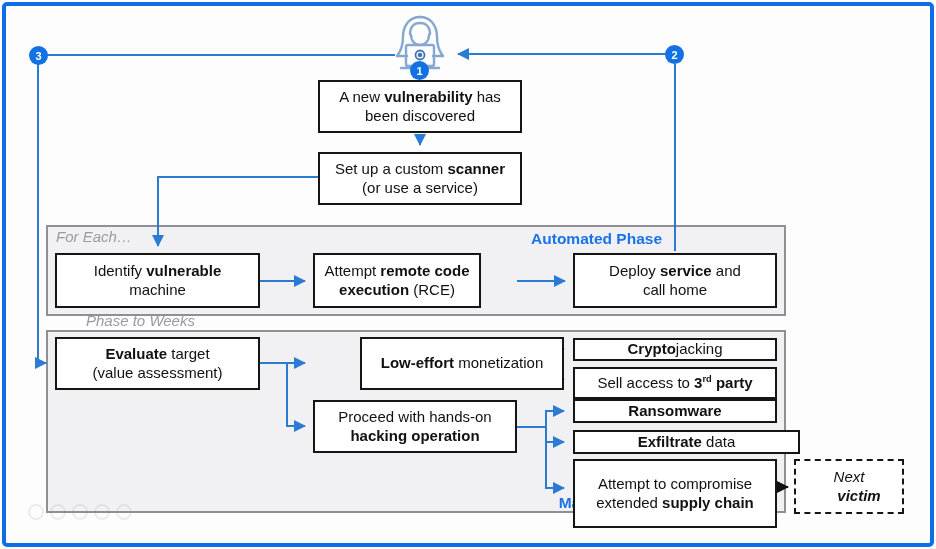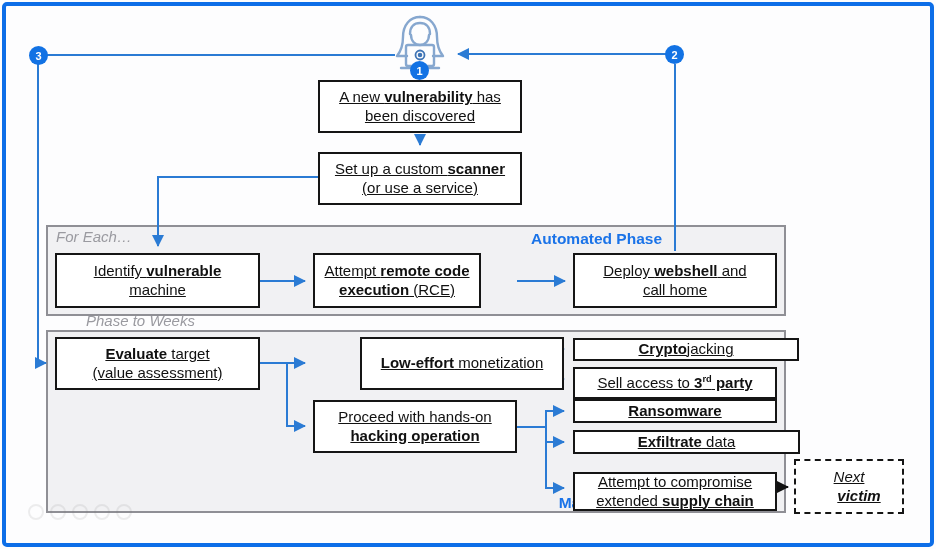--- a/index.html
+++ b/index.html
@@ -2,21 +2,21 @@
 <html><head>
 <meta charset="utf-8">
 <style>
   html,body{margin:0;padding:0;background:#fff;}
   .stage{position:relative;width:936px;height:549px;background:#fdfdfe;overflow:hidden;
          font-family:"Liberation Sans", sans-serif;}
   .frame{position:absolute;left:2px;top:2px;right:2px;bottom:2px;border:4px solid #0d6ee8;
          border-radius:5px;pointer-events:none;}
   .box{position:absolute;background:#fff;border:2px solid #151515;box-sizing:border-box;
        display:flex;align-items:center;justify-content:center;text-align:center;
-       font-size:15px;line-height:1.22;color:#111;padding:2px 6px;text-decoration:underline;}
+       font-size:15px;line-height:1.22;color:#111;padding:2px 6px;}
   .box.dashed{border-style:dashed;}
   .section{position:absolute;background:#f1f1f3;border:2px solid #8f8f95;box-sizing:border-box;}
   .badge{position:absolute;width:19px;height:19px;border-radius:50%;background:#1272e4;
          color:#fff;font-size:11px;font-weight:bold;display:flex;align-items:center;
          justify-content:center;z-index:5;}
   .phase-title{position:absolute;left:46px;width:616px;text-align:right;color:#1a73e8;
                font-weight:bold;font-size:15.5px;z-index:2;}
   .muted{position:absolute;color:#9a9aa0;font-style:italic;font-size:15px;z-index:2;}
   .connectors{position:absolute;left:0;top:0;width:936px;height:549px;pointer-events:none;z-index:1;}
   .hacker{position:absolute;left:386px;top:13px;z-index:2;}
@@ -93,51 +93,51 @@
   <div class="muted" style="left:56px;top:228px;">For Each…</div>
   <div class="phase-title" style="top:230px;">Automated Phase</div>
 
   <div class="box z3" style="left:55px;top:253px;width:205px;height:55px;">
       <span><span>Identify </span><span style="font-weight: bold;">vulnerable</span><br><span>machine</span></span>
     </div>
   <div class="box z3" style="left:313px;top:253px;width:168px;height:55px;">
       <span><span>Attempt </span><span style="font-weight: bold;">remote code</span><br><span style="font-weight: bold;">execution</span><span> (RCE)</span></span>
     </div>
   <div class="box z3" style="left:573px;top:253px;width:204px;height:55px;">
-      <span><span>Deploy </span><span style="font-weight: bold;">webshell</span><span> and</span><br><span>call home</span></span>
+      <span><span>Deploy </span><span style="font-weight: bold;">service</span><span> and</span><br><span>call home</span></span>
     </div>
 
   <div class="muted" style="left:86px;top:312px;">Phase to Weeks</div>
 
   <div class="section" style="left:46px;top:330px;width:740px;height:183px;"></div>
   <div class="phase-title" style="top:494px;">Manual Phase</div>
 
   <div class="box z3" style="left:55px;top:337px;width:205px;height:53px;">
       <span><span style="font-weight: bold;">Evaluate</span><span> target</span><br><span>(value assessment)</span></span>
     </div>
   <div class="box z3" style="left:313px;top:337px;width:204px;height:53px;margin-left:47px;">
       <span><span style="font-weight: bold;">Low-effort</span><span> monetization</span></span>
     </div>
   <div class="box z3" style="left:313px;top:400px;width:204px;height:53px;">
       <span><span>Proceed with hands-on</span><br><span style="font-weight: bold;">hacking operation</span></span>
     </div>
 
-  <div class="box z3" style="left:573px;top:338px;width:226px;height:23px;">
+  <div class="box z3" style="left:573px;top:338px;width:204px;height:23px;">
       <span><span style="font-weight: bold;">Crypto</span><span>jacking</span></span>
     </div>
   <div class="box z3" style="left:573px;top:367px;width:204px;height:32px;">
       <span><span>Sell access to </span><span style="font-weight: bold;">3</span><sup style="font-weight: bold;">rd</sup><span style="font-weight: bold;"> party</span></span>
     </div>
   <div class="box z3" style="left:573px;top:399px;width:204px;height:24px;">
       <span><span style="font-weight: bold;">Ransomware</span></span>
     </div>
   <div class="box z3" style="left:573px;top:430px;width:227px;height:24px;">
       <span><span style="font-weight: bold;">Exfiltrate</span><span> data</span></span>
     </div>
-  <div class="box z3" style="left:573px;top:472px;width:204px;height:39px;">
+  <div class="box z3" style="left:573px;top:459px;width:204px;height:69px;">
       <span><span>Attempt to compromise</span><br><span>extended </span><span style="font-weight: bold;">supply chain</span></span>
     </div>
 
   <div class="box dashed z3" style="left:794px;top:459px;width:110px;height:55px;">
       <span><span style="font-style: italic;">Next </span><span style="font-weight: bold; font-style: italic; margin-left: 20px;">victim</span></span>
     </div>
 
   <div class="watermark">
     <i></i>
       <i></i>

